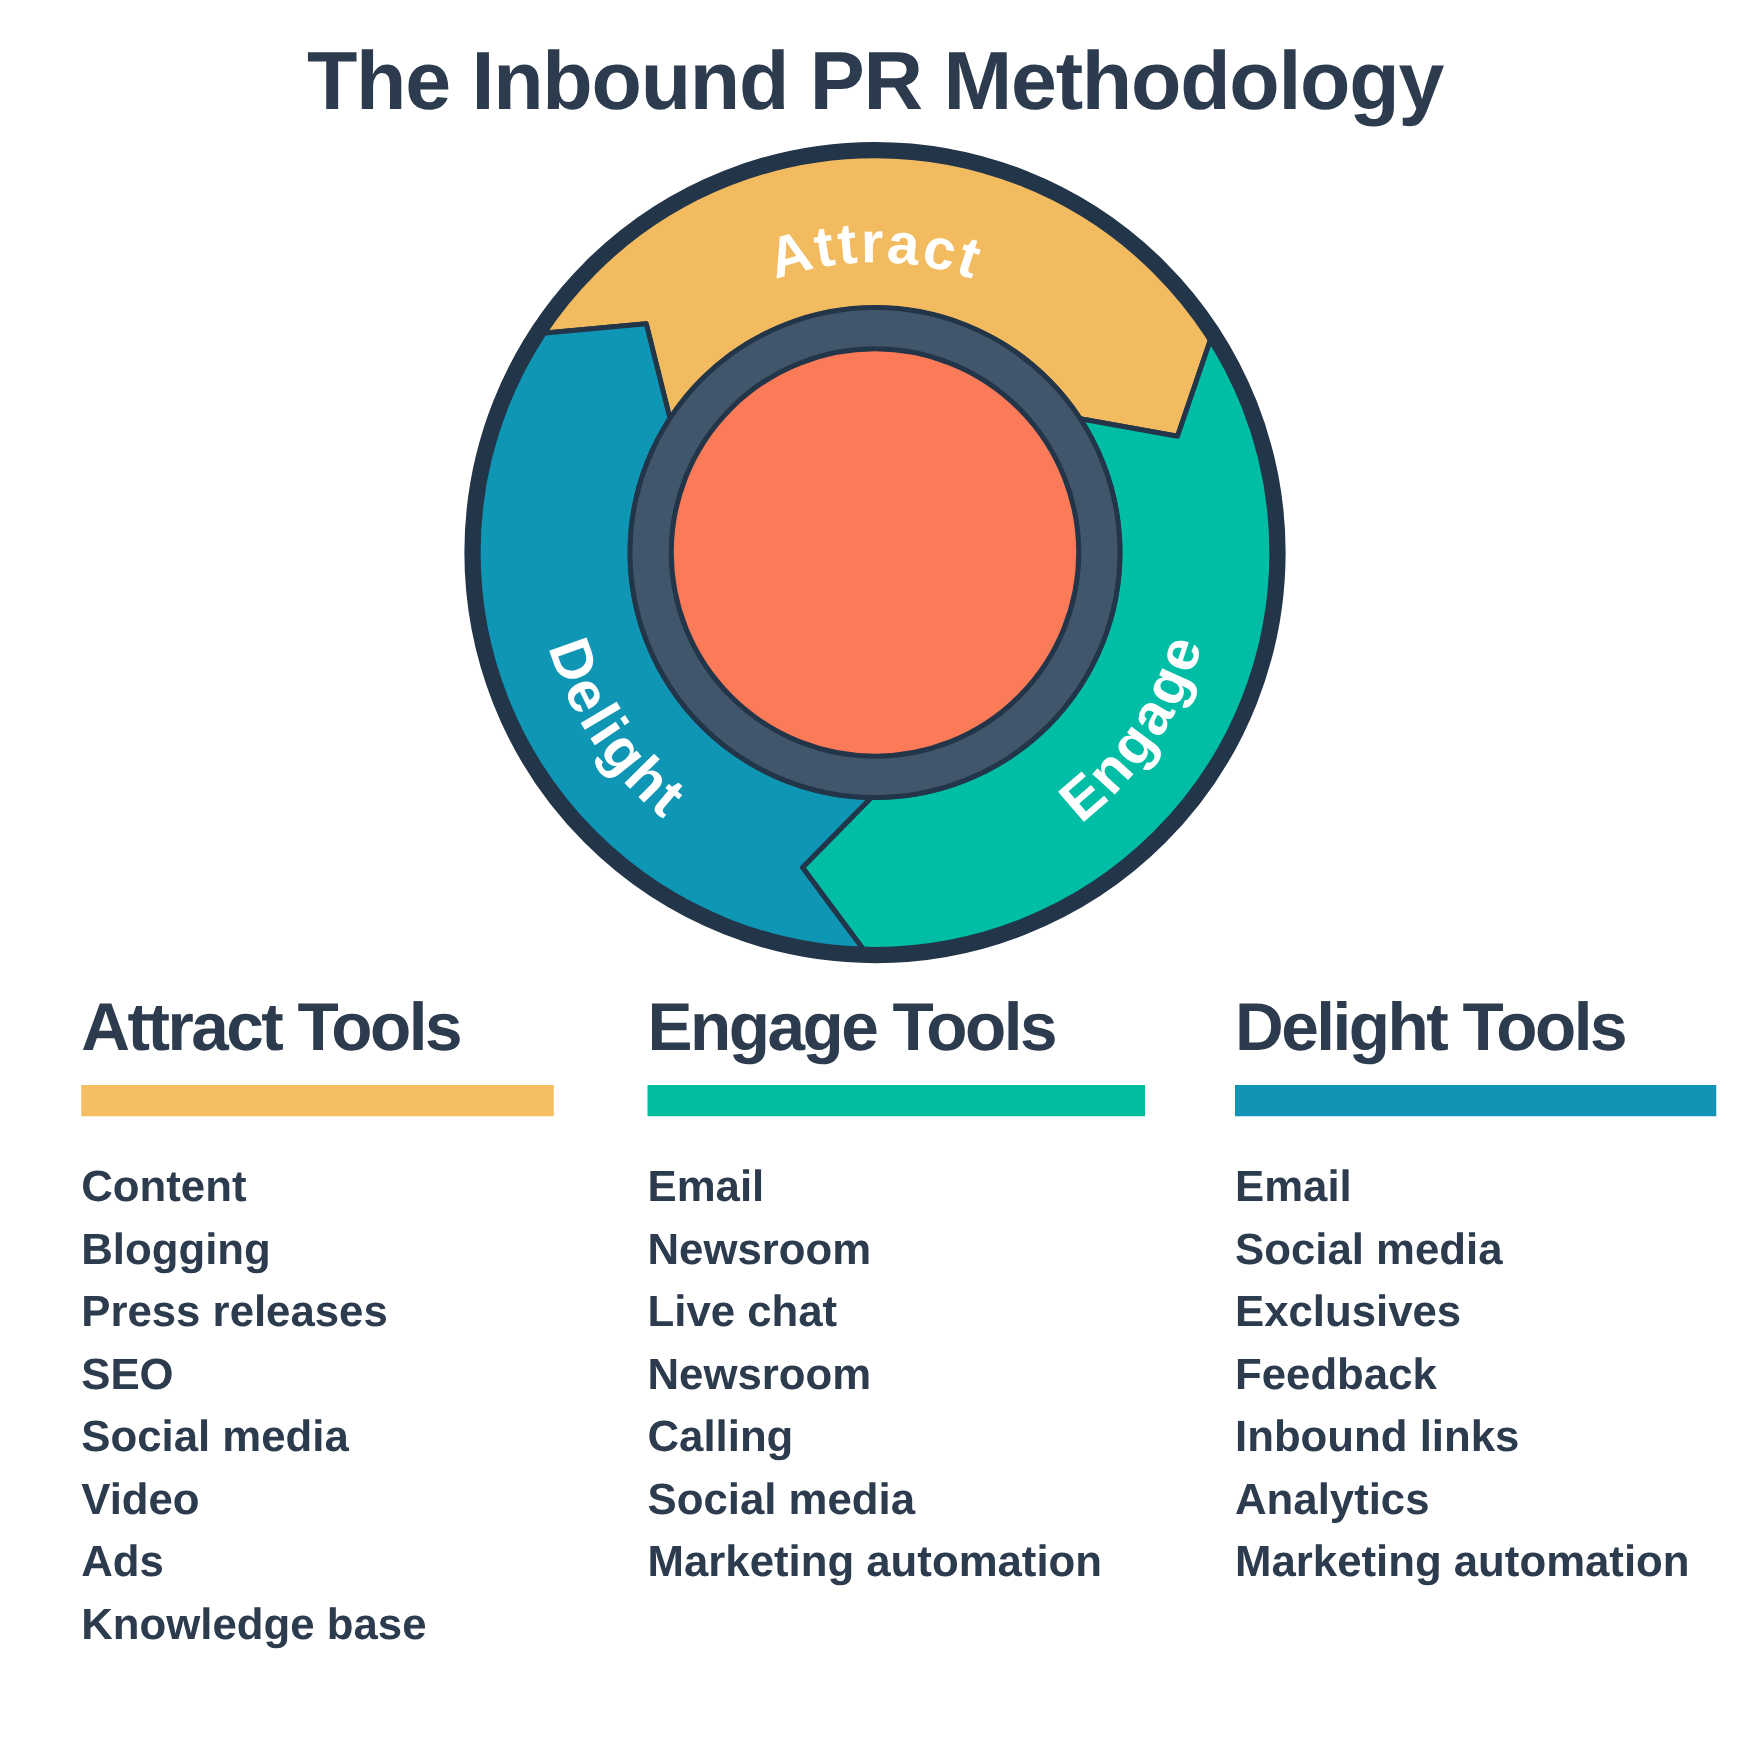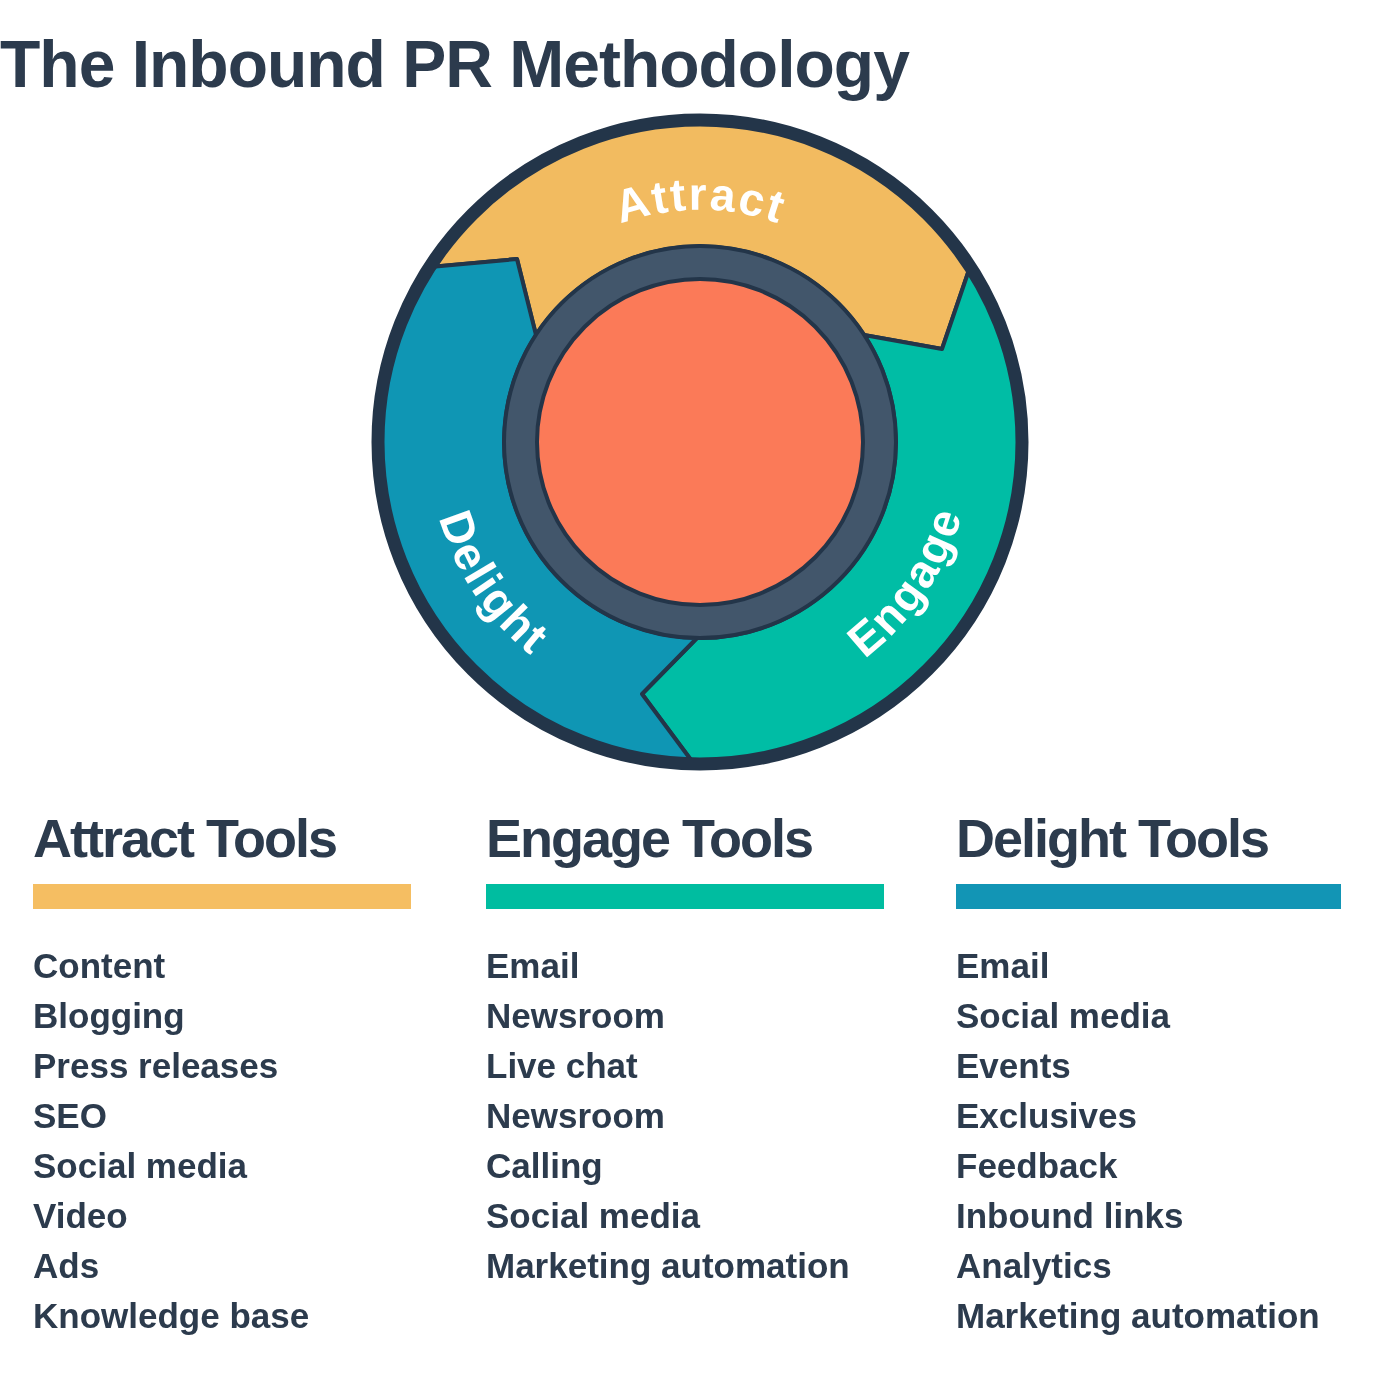--- a/index.html
+++ b/index.html
@@ -3,42 +3,43 @@
 <meta charset="utf-8">
 <style>
   html,body{margin:0;padding:0;background:#ffffff;}
   body{
     width:1400px;height:1400px;overflow:hidden;
     font-family:"Liberation Sans", sans-serif;
     color:#2c3b4d;
   }
   .page-title{
     margin:26px 0 0 0;
+    text-align:center;
     font-size:66px;
     font-weight:bold;
     letter-spacing:-1px;
     color:#2c3b4d;
   }
   .wheel-wrap{
     margin-top:10px;
     display:flex;
     justify-content:center;
   }
   .wheel-label{
     font-family:"Liberation Sans", sans-serif;
     font-size:46px;
     font-weight:bold;
     letter-spacing:2px;
     fill:#ffffff;
   }
   .tools{
     display:grid;
     grid-template-columns:453px 470px 1fr;
-    padding:0 30px 0 33px;
-    margin-top:36px;
+    padding:0 30px 0 65px;
+    margin-top:20px;
   }
   .tool-col h2{
     margin:0;
     font-size:54px;
     font-weight:bold;
     letter-spacing:-2px;
     color:#2c3b4d;
     line-height:60px;
   }
   .accent-bar{
@@ -134,21 +135,20 @@
       <li>Marketing automation</li>
     </ul>
   </div>
 
   <div class="tool-col">
     <h2>Delight Tools</h2>
     <div class="accent-bar bar-delight"></div>
     <ul class="tool-list">
       <li>Email</li>
       <li>Social media</li>
-      <li>Events</li>
       <li>Exclusives</li>
       <li>Feedback</li>
       <li>Inbound links</li>
       <li>Analytics</li>
       <li>Marketing automation</li>
     </ul>
   </div>
 
 </div>
 

